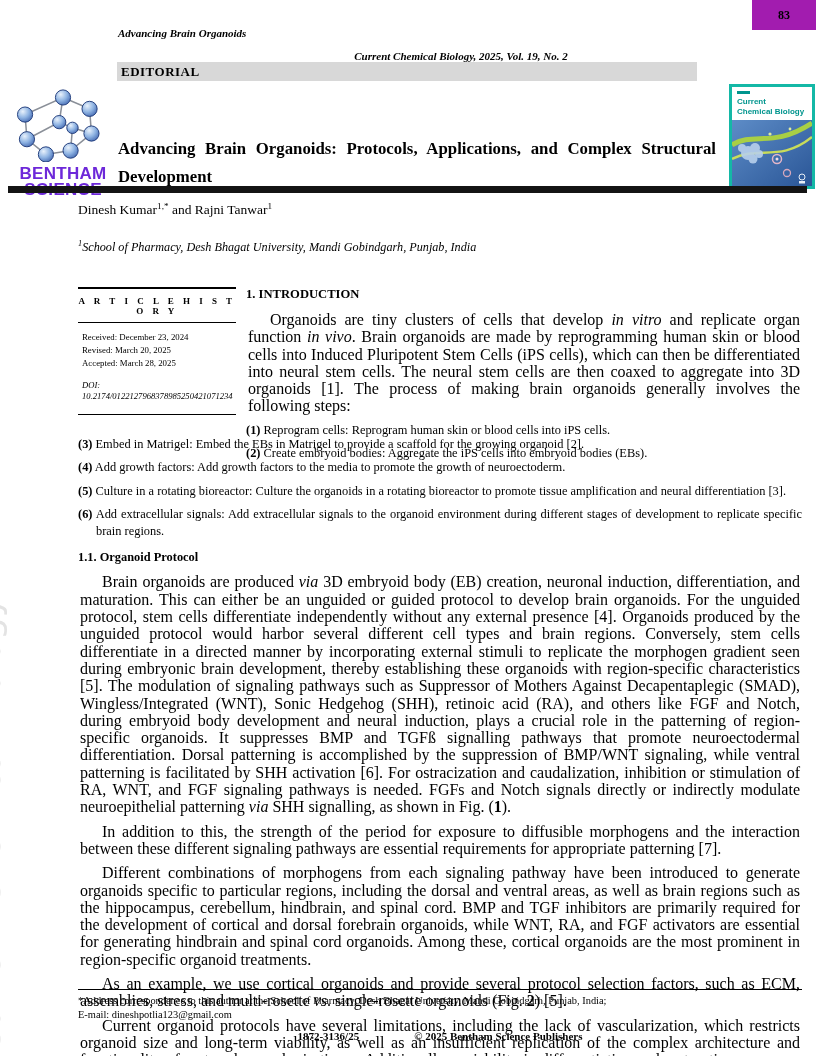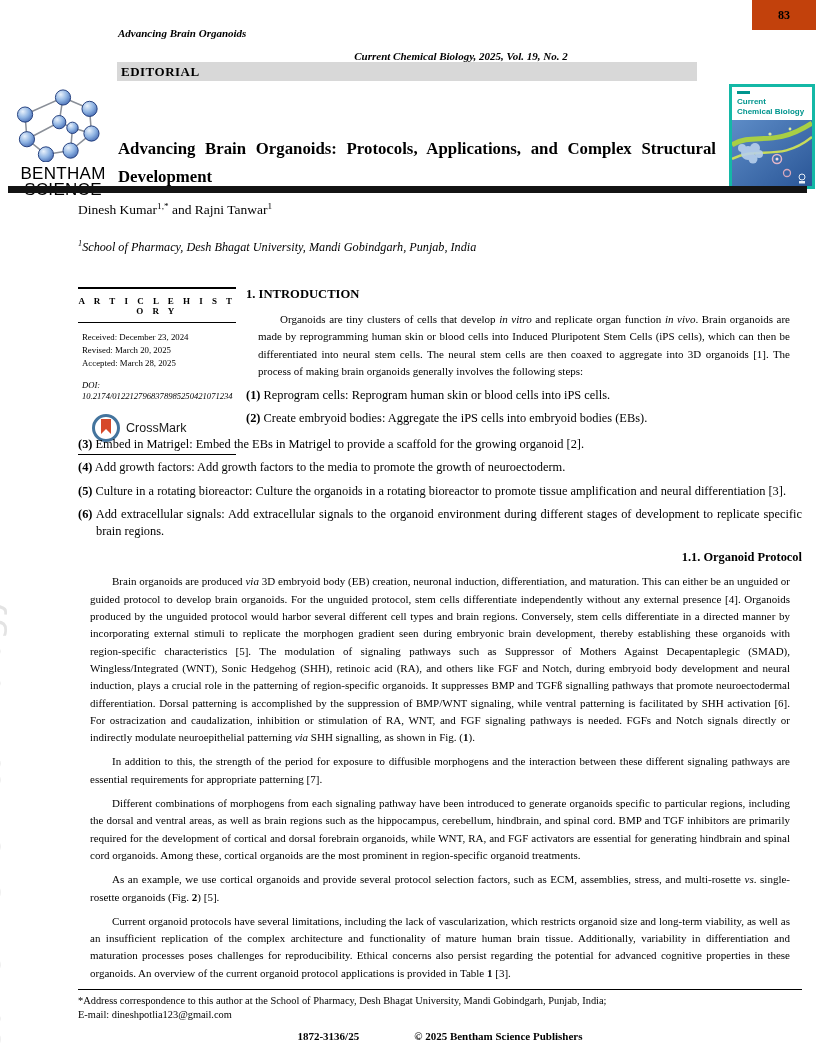--- a/index.html
+++ b/index.html
@@ -6,32 +6,32 @@
   body{
     width:816px;height:1056px;position:relative;background:#ffffff;
     font-family:"Liberation Serif", serif;color:#000;overflow:hidden;
   }
   .abs{position:absolute;}
   sup{font-size:68%;line-height:0;}
   .it{font-style:italic;}
   .bd{font-weight:bold;}
 
   
-  .pagenum-box{right:0;top:0;width:64px;height:30px;background:#c2410c;
+  .pagenum-box{right:0;top:0;width:64px;height:30px;background:#a21caf;
     display:flex;align-items:center;justify-content:center;font-weight:bold;font-size:12px;}
   .running-head{left:118px;top:27px;font-style:italic;font-weight:bold;font-size:11px;}
   .journal-line-wrap{left:117px;top:46px;width:688px;text-align:center;}
   .journal-line{font-style:italic;font-weight:bold;font-size:11px;}
   .editorial-bar{left:117px;top:62px;width:580px;height:19px;background:#d8d8d8;
     display:flex;align-items:center;}
   .editorial-bar span{font-weight:bold;font-size:13px;padding-left:4px;letter-spacing:.5px;}
 
   
   .logo{left:12px;top:88px;width:102px;text-align:center;}
-  .logo-text{font-family:"Liberation Sans", sans-serif;font-weight:normal;color:#000000;
+  .logo-text{font-family:"Liberation Sans", sans-serif;font-weight:bold;color:#6d28d9;
     font-size:17px;line-height:16px;letter-spacing:.3px;}
 
   
   .title{left:118px;top:99px;width:598px;font-weight:bold;font-size:16.8px;
     line-height:28px;text-align:justify;margin-top:36px;}
 
   
   .cover{left:729px;top:84px;width:80px;height:99px;border:3px solid #14b8a6;text-align:center;}
 
   .black-bar{left:8px;top:186px;width:799px;height:7px;background:#141414;}
@@ -49,25 +49,25 @@
   .crossmark{margin:12px 0 0 14px;display:flex;align-items:center;gap:6px;cursor:pointer;}
   .cm-badge{width:28px;height:28px;border-radius:50%;border:3px solid #44749d;background:#fff;
     position:relative;box-sizing:border-box;flex:0 0 auto;}
   .cm-ribbon{position:absolute;left:6px;top:2px;width:10px;height:15px;background:#d6492a;
     clip-path:polygon(0 0,100% 0,100% 100%,50% 66%,0 100%);}
   .cm-label{font-family:"Liberation Sans", sans-serif;font-size:12.5px;color:#1a1a1a;}
 
   
   .intro-col{left:246px;top:287px;width:556px;}
   .sec-heading{font-weight:bold;font-size:12.6px;margin:0 0 9px;}
-  .para{font-size:11px;line-height:17.3px;text-align:justify;text-indent:22px;margin:0 12px 7px;}
+  .para{font-size:16px;line-height:17.3px;text-align:justify;text-indent:22px;margin:0 2px 7px;}
   .step{font-size:12.4px;line-height:17.3px;text-align:justify;margin:0 0 6px;
     padding-left:18px;text-indent:-18px;}
   .full-col{left:78px;top:436px;width:724px;}
-  .subsec-heading{font-weight:bold;font-size:12.4px;margin:10px 0 8px;text-align:right;}
+  .subsec-heading{font-weight:bold;font-size:12.4px;margin:10px 0 8px;}
 
   
   .footnote{left:78px;top:989px;width:724px;border-top:1.2px solid #000;padding-top:4px;
     font-size:10.4px;line-height:14px;}
   .footer{left:78px;top:1030px;width:724px;display:flex;justify-content:center;gap:55px;
     font-weight:bold;font-size:11px;}
 
   
   .sidebar-text{left:8px;bottom:2px;transform-origin:left bottom;transform:rotate(-90deg);
     font-family:"DejaVu Sans", sans-serif;font-size:36px;color:#e3e3e3;white-space:nowrap;}
@@ -166,26 +166,20 @@
   <div class="history-title">A R T I C L E  H I S T O R Y</div>
   <div class="history-items">
     <div>Received: December 23, 2024</div>
     <div>Revised: March 20, 2025</div>
     <div>Accepted: March 28, 2025</div>
   </div>
   <div class="history-doi">
     <div>DOI:</div>
     <div>10.2174/0122127968378985250421071234</div>
   </div>
-  <div class="crossmark">
-    <span class="cm-badge">
-      <span class="cm-ribbon"></span>
-    </span>
-    <span class="cm-label">CrossMark</span>
-  </div>
 </div>
 
 <div class="abs intro-col">
   <div class="sec-heading">1. INTRODUCTION</div>
   <p class="para"><span>Organoids are tiny clusters of cells that develop </span><span class="it">in vitro</span><span> and replicate organ function </span><span class="it">in vivo</span><span>. Brain organoids are made by reprogramming human skin or blood cells into Induced Pluripotent Stem Cells (iPS cells), which can then be differentiated into neural stem cells. The neural stem cells are then coaxed to aggregate into 3D organoids [1]. The process of making brain organoids generally involves the following steps:</span></p>
   <div class="step"><span class="bd">(1)</span><span> Reprogram cells: Reprogram human skin or blood cells into iPS cells.</span></div>
   <div class="step"><span class="bd">(2)</span><span> Create embryoid bodies: Aggregate the iPS cells into embryoid bodies (EBs).</span></div>
 </div>
 
 <div class="abs full-col">

